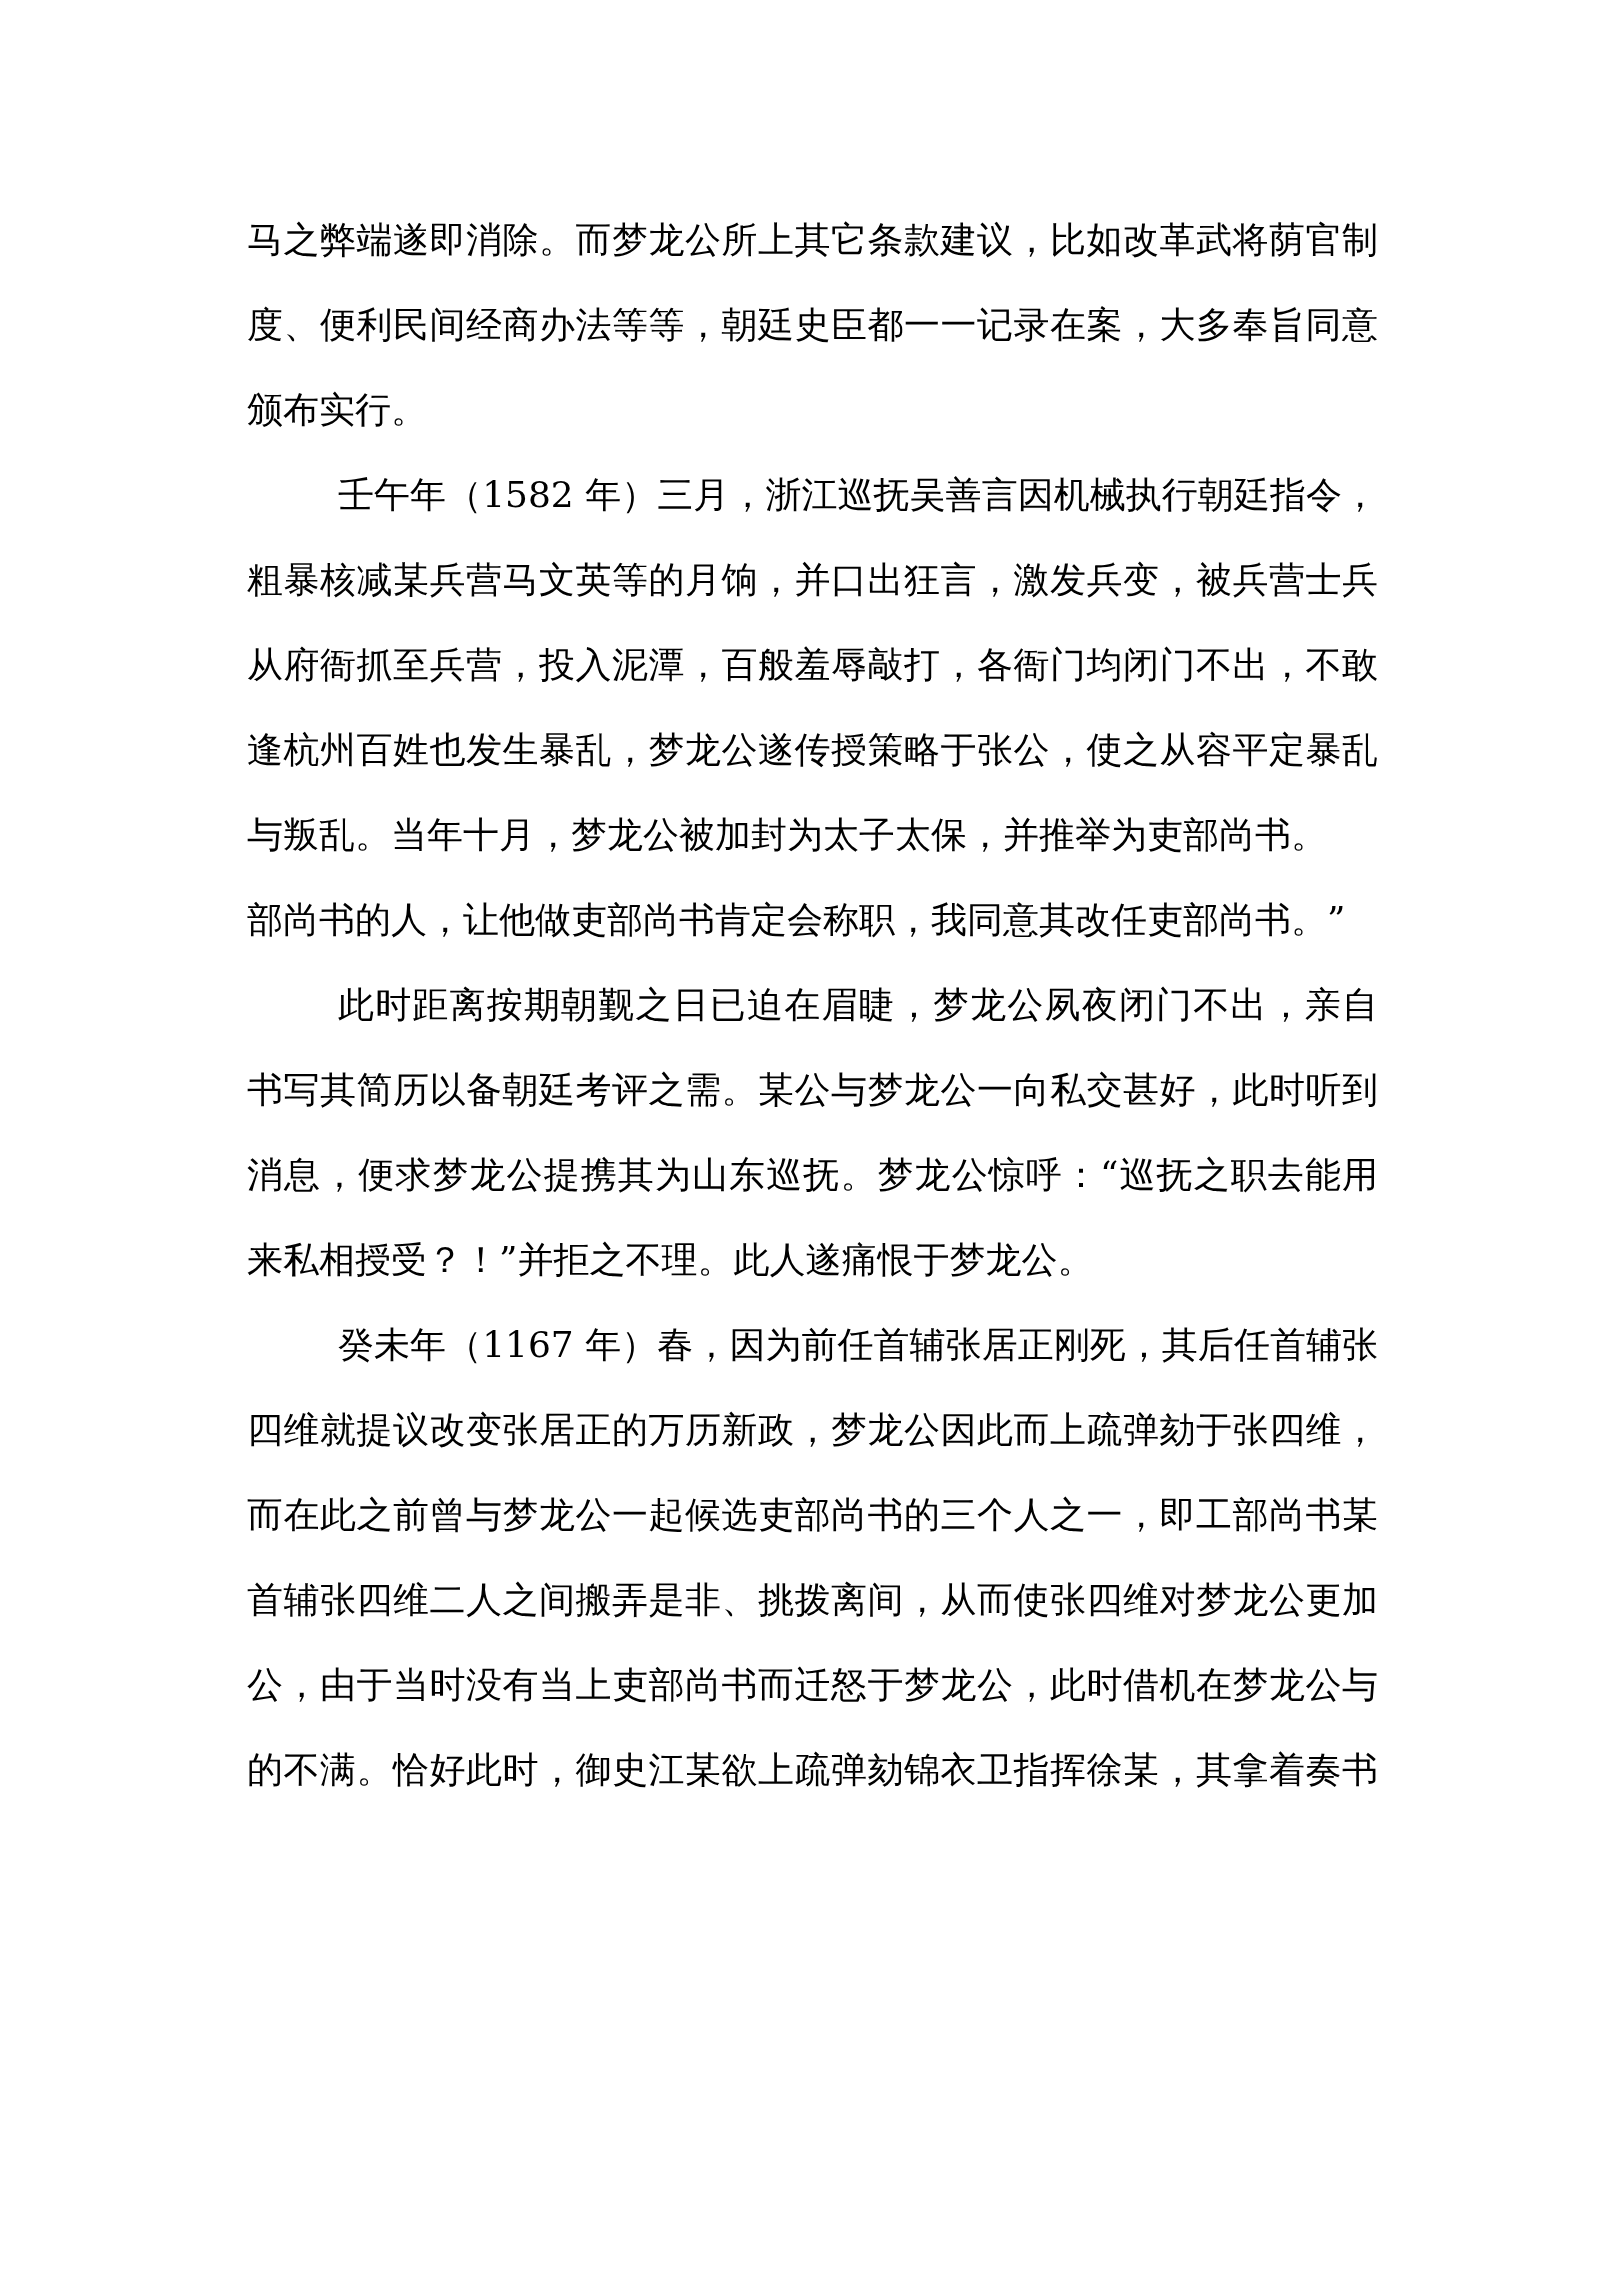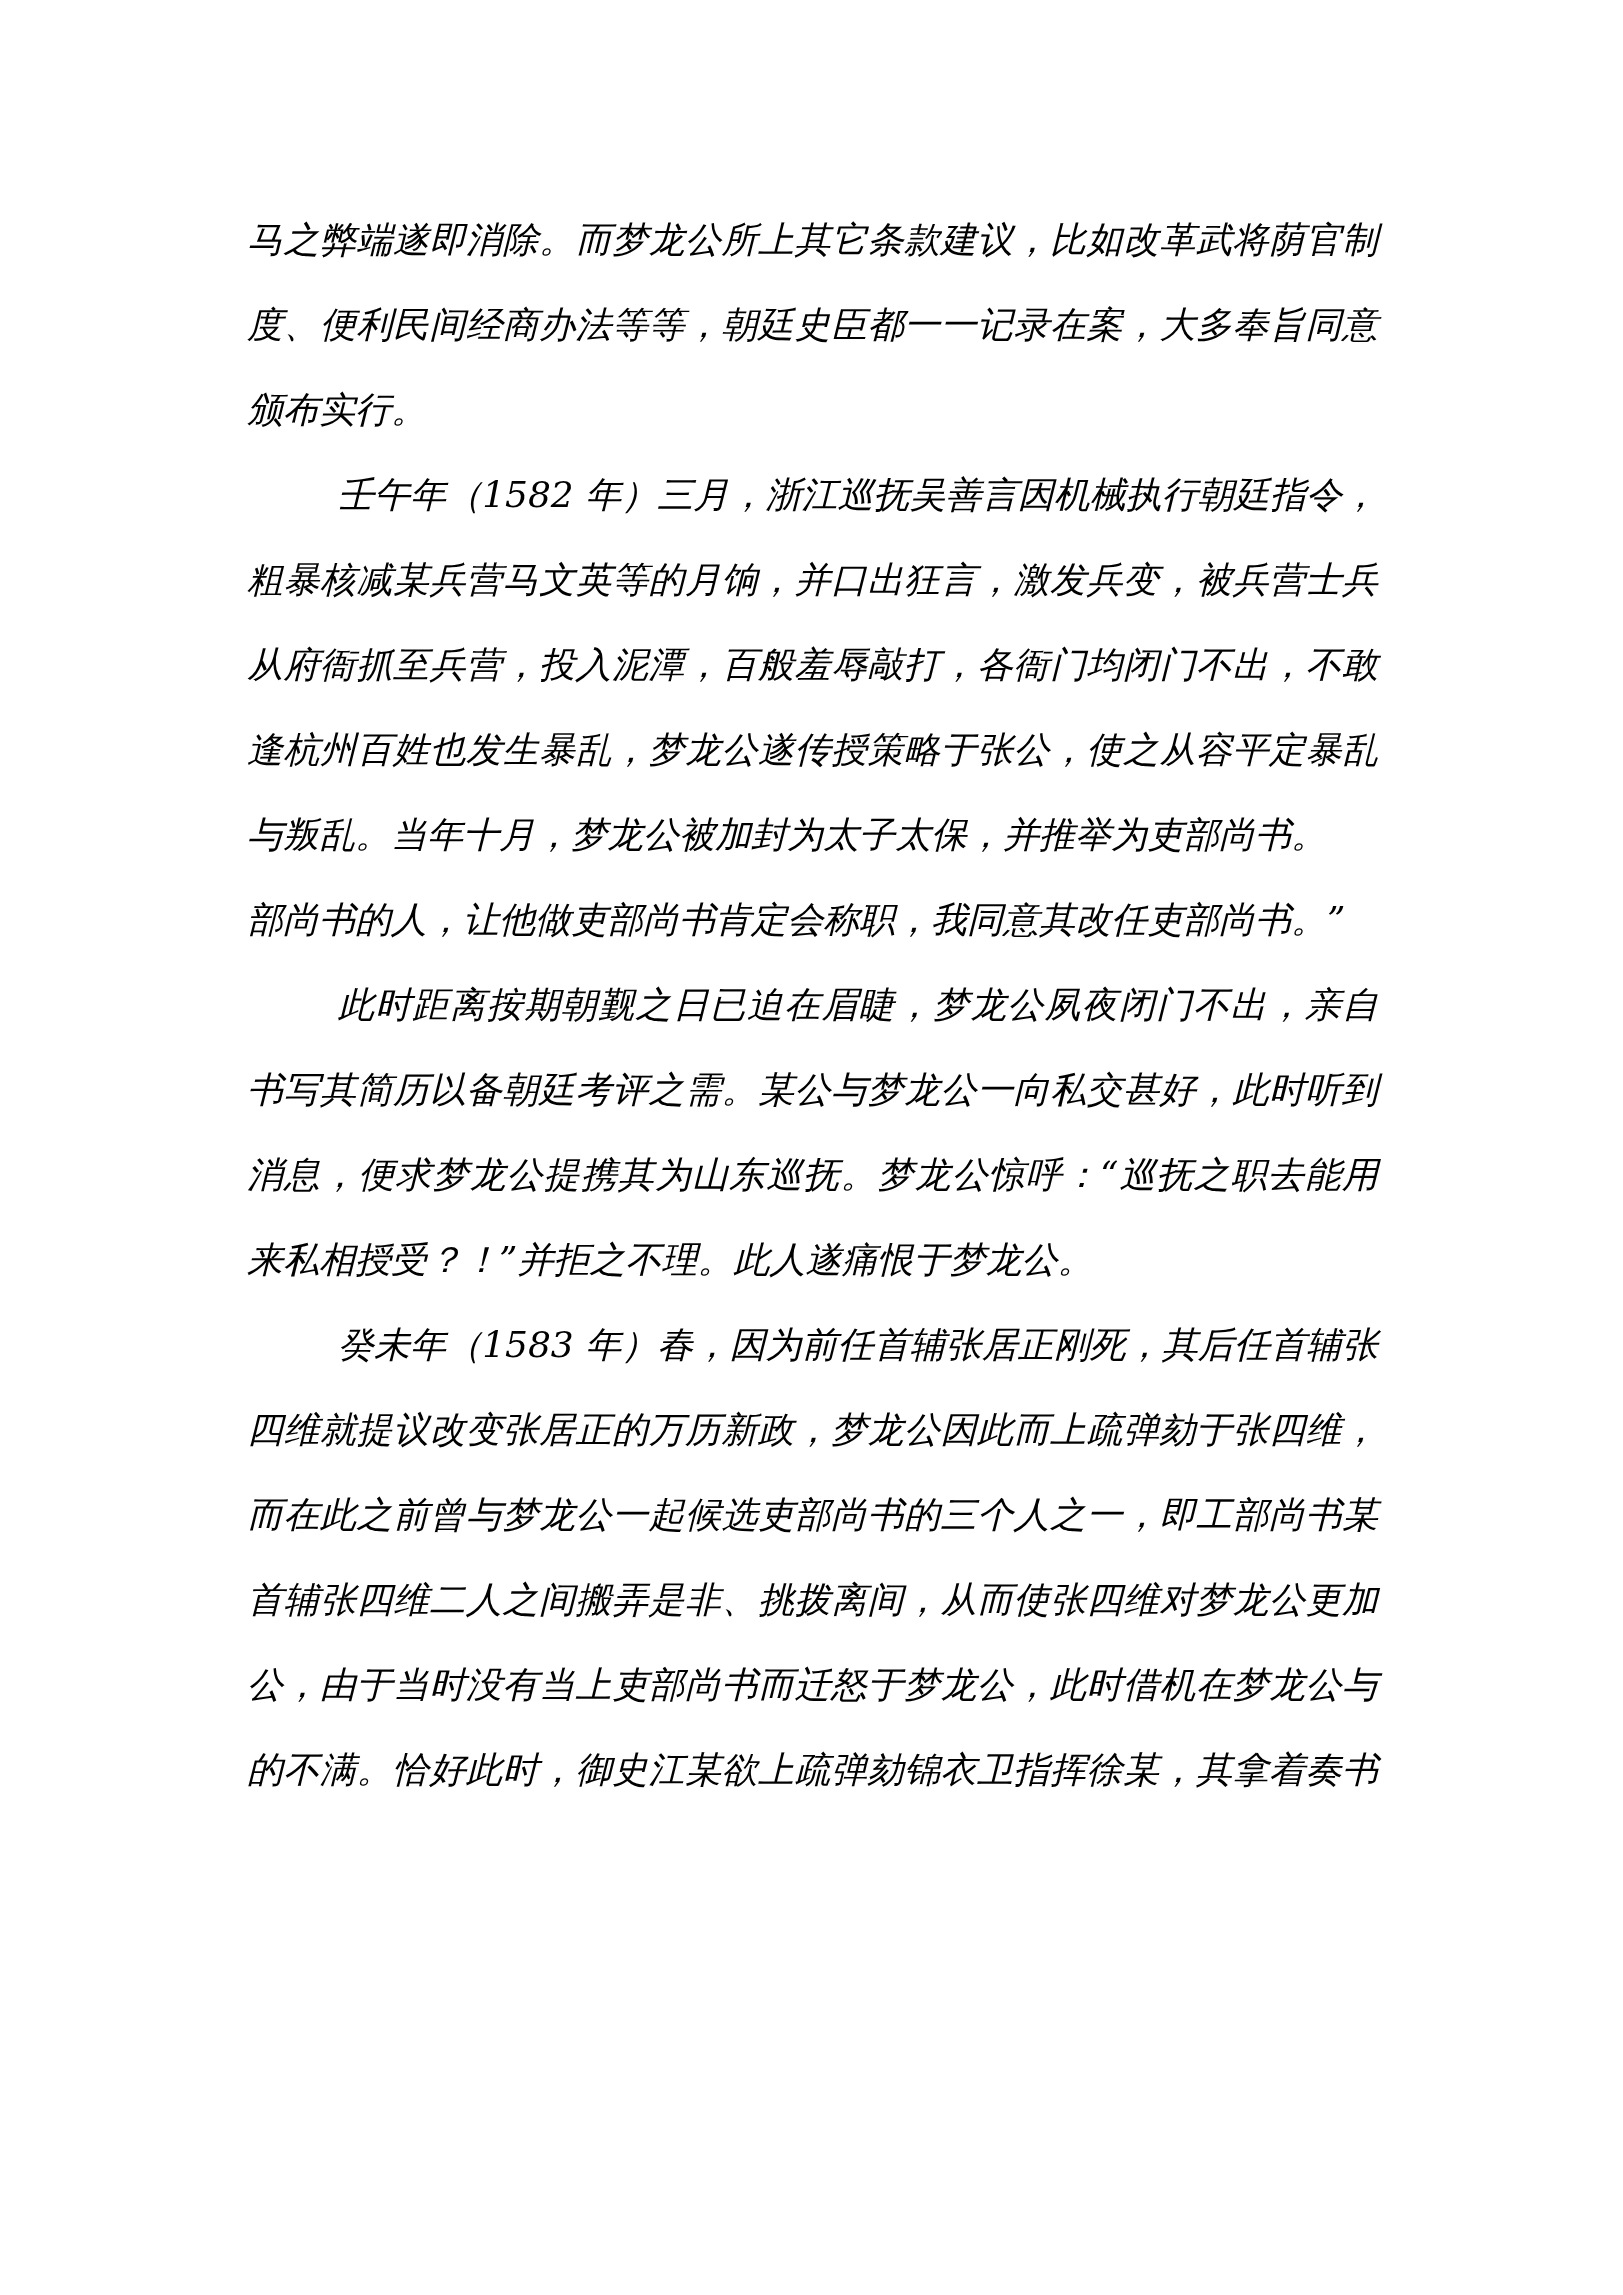--- a/index.html
+++ b/index.html
@@ -9,21 +9,21 @@
       left: 247px;
       top: 197px;
       width: 1131px;
       font-family: "DejaVu Serif", "Liberation Serif", serif;
       font-size: 36px;
       line-height: 85px;
       color: #000000;
       text-align: justify;
       text-justify: inter-character;
     }
-    .para { margin: 0; padding: 0; font-style: italic; }
+    .para { margin: 0; padding: 0; }
     .line { display: block; white-space: nowrap; height: 85px; text-align-last: justify; }
     .line.last { text-align-last: left; }
   </style>
 </head>
 <body>
 
 <div class="page">
   <div class="para">
     <span class="line">马之弊端遂即消除。而梦龙公所上其它条款建议，比如改革武将荫官制</span>
     <span class="line">度、便利民间经商办法等等，朝廷史臣都一一记录在案，大多奉旨同意</span>
@@ -39,21 +39,21 @@
   <div class="para">
     <span class="line last">部尚书的人，让他做吏部尚书肯定会称职，我同意其改任吏部尚书。”</span>
   </div>
   <div class="para">
     <span class="line" style="padding-left:91px">此时距离按期朝觐之日已迫在眉睫，梦龙公夙夜闭门不出，亲自</span>
     <span class="line">书写其简历以备朝廷考评之需。某公与梦龙公一向私交甚好，此时听到</span>
     <span class="line">消息，便求梦龙公提携其为山东巡抚。梦龙公惊呼：“巡抚之职去能用</span>
     <span class="line last">来私相授受？！”并拒之不理。此人遂痛恨于梦龙公。</span>
   </div>
   <div class="para">
-    <span class="line" style="padding-left:91px">癸未年（1583 年）春，因为前任首辅张居正刚死，其后任首辅张</span>
+    <span class="line" style="padding-left:91px">癸未年（1167 年）春，因为前任首辅张居正刚死，其后任首辅张</span>
     <span class="line">四维就提议改变张居正的万历新政，梦龙公因此而上疏弹劾于张四维，</span>
     <span class="line">而在此之前曾与梦龙公一起候选吏部尚书的三个人之一，即工部尚书某</span>
     <span class="line">首辅张四维二人之间搬弄是非、挑拨离间，从而使张四维对梦龙公更加</span>
     <span class="line">公，由于当时没有当上吏部尚书而迁怒于梦龙公，此时借机在梦龙公与</span>
     <span class="line">的不满。恰好此时，御史江某欲上疏弹劾锦衣卫指挥徐某，其拿着奏书</span>
   </div>
 </div>
 
 
 </body></html>

